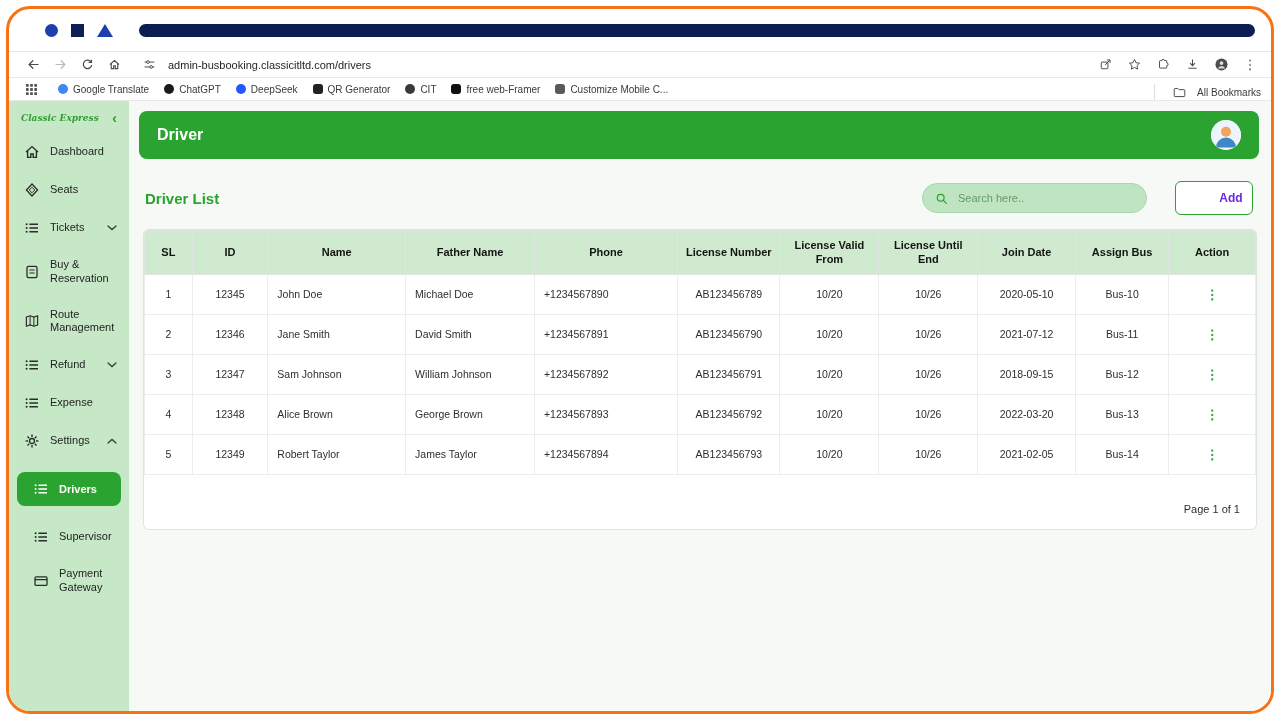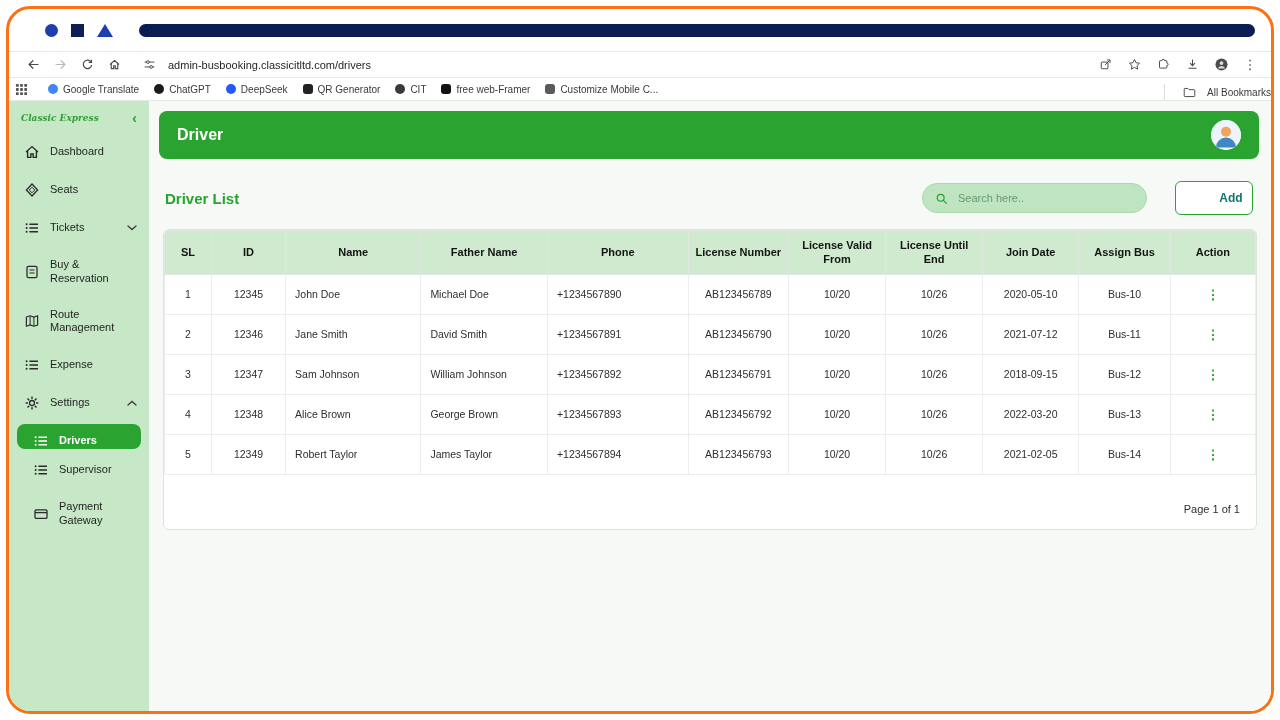--- a/index.html
+++ b/index.html
@@ -23,53 +23,53 @@
   .navrow { height: 27px; border-top: 1px solid #e8e8e8; border-bottom: 1px solid #e8e8e8; display: flex; align-items: center; padding: 0 12px; gap: 3px; flex-shrink: 0; }
   .nav-icon { width: 24px; height: 21px; display: flex; align-items: center; justify-content: center; color: #4a4a4a; cursor: pointer; }
   .nav-icon svg { width: 13px; height: 13px; }
   .nav-icon.disabled { color: #b9b9b9; }
   .urlbox { display: flex; align-items: center; gap: 7px; flex: 1; padding-left: 8px; cursor: text; }
   .url-text { font-size: 11px; color: #1f1f1f; }
   .nav-right { display: flex; align-items: center; gap: 11px; margin-left: auto; color: #484848; }
   .nav-right .nav-icon { width: 18px; }
   .kebab { font-size: 13px; color: #444; line-height: 1; }
   
-  .bmrow { height: 23px; border-bottom: 1px solid #e8e8e8; display: flex; align-items: center; padding: 0 0; font-size: 10px; color: #3a3a3a; gap: 15px; flex-shrink: 0; }
+  .bmrow { height: 23px; border-bottom: 1px solid #e8e8e8; display: flex; align-items: center; padding: 0 10px; font-size: 10px; color: #3a3a3a; gap: 15px; flex-shrink: 0; }
   .bm { display: flex; align-items: center; gap: 5px; cursor: pointer; white-space: nowrap; }
   .bm-fav { width: 10px; height: 10px; border-radius: 3px; flex-shrink: 0; }
   .bm-right { margin-left: auto; display: flex; align-items: center; gap: 6px; border-left: 1px solid #ddd; padding-left: 12px; align-self: stretch; cursor: pointer; margin-top: 6px; }
   .apps-grid { color: #555; }
   
   .app { flex: 1; display: flex; min-height: 0; }
-  .sidebar { width: 140px; background: #c6e8c6; display: flex; flex-direction: column; padding-top: 8px; font-size: 11px; flex-shrink: 0; overflow: hidden; }
+  .sidebar { width: 120px; background: #c6e8c6; display: flex; flex-direction: column; padding-top: 8px; font-size: 11px; flex-shrink: 0; overflow: hidden; }
   .side-head { display: flex; align-items: center; justify-content: space-between; padding: 2px 12px 8px; }
   .logo { font-family: "DejaVu Serif", serif; font-style: italic; font-weight: bold; color: #2f9e33; font-size: 9px; }
   .collapse { color: #2f9e33; font-size: 14px; font-weight: bold; cursor: pointer; line-height: 1; }
   .side-nav { flex: 1; display: flex; flex-direction: column; }
   .side-item { display: flex; align-items: center; gap: 10px; padding: 11px 12px 11px 15px; color: #1f1f1f; cursor: pointer; line-height: 1.25; }
   .side-item .icon { width: 16px; height: 16px; flex-shrink: 0; color: #2b2b2b; display: flex; }
   .side-item .icon svg { width: 100%; height: 100%; }
   .side-label { flex: 1; }
   .chev { width: 10px; color: #3c3c3c; display: flex; flex-shrink: 0; }
   .chev.up { transform: rotate(180deg); }
   .side-item.sub { padding-left: 24px; }
-  .side-item.sub.active { margin: 2px 8px; border-radius: 8px; padding: 9px 8px 0 16px; background: #2aa330; color: #fff; font-weight: bold; }
+  .side-item.sub.active { margin: 12px 8px; border-radius: 8px; padding: 9px 8px 9px 16px; background: #2aa330; color: #fff; font-weight: bold; align-items: flex-end; }
   .side-item.sub.active .icon { color: #fff; }
   
   .main { flex: 1; background: #f7f9f6; padding: 10px 12px 0 10px; display: flex; flex-direction: column; min-width: 0; }
   .page-header { height: 48px; background: #2aa330; border-radius: 8px; display: flex; align-items: center; padding: 0 18px; flex-shrink: 0; gap: 8px; }
   .page-title { color: #fff; font-size: 16px; font-weight: bold; }
   .avatar { margin-left: auto; width: 30px; height: 30px; border-radius: 50%; overflow: hidden; cursor: pointer; background: #fff; }
   .toolbar { display: flex; align-items: center; margin: 22px 6px 0; }
   .list-title { color: #2aa330; font-size: 15px; font-weight: bold; }
   .search { margin-left: auto; width: 225px; height: 30px; background: #bfe4c2; border: 1px solid #a9d8ad; border-radius: 16px; display: flex; align-items: center; padding: 0 12px; gap: 8px; color: #2aa330; }
   .search svg { width: 13px; height: 13px; flex-shrink: 0; }
   .search input { border: none; background: transparent; outline: none; font-size: 11px; color: #2f6b33; width: 100%; font-family: "Liberation Sans", sans-serif; }
   .search input::placeholder { color: #659a69; }
-  .add-btn { margin-left: 28px; width: 78px; height: 34px; background: #fff; border: 1px solid #2aa330; border-radius: 6px; color: #0f766e; font-size: 12px; font-weight: bold; cursor: pointer; font-family: "Liberation Sans", sans-serif; padding-left: 40px; }
+  .add-btn { margin-left: 28px; width: 78px; height: 34px; background: #fff; border: 1px solid #2aa330; border-radius: 6px; color: #6d28d9; font-size: 12px; font-weight: bold; cursor: pointer; font-family: "Liberation Sans", sans-serif; padding-left: 40px; }
   .card { margin: 14px 2px 0 4px; background: #fff; border: 1px solid #dde3dd; border-radius: 6px; overflow: hidden; }
   table { width: 100%; border-collapse: collapse; table-layout: fixed; }
   th { background: #cfeacf; font-size: 11px; font-weight: bold; color: #141414; padding: 7px 4px; border: 1px solid #dfe5df; text-align: center; line-height: 1.3; }
   td { font-size: 10.5px; color: #2e2e2e; padding: 0 9px; height: 40px; border: 1px solid #ebeeeb; text-align: center; background: #fff; overflow: hidden; white-space: nowrap; }
   td.l { text-align: left; }
   .dots { color: #2aa330; font-weight: bold; font-size: 13px; background: none; border: none; cursor: pointer; line-height: 1; }
   .pagination { text-align: right; font-size: 11px; color: #2e2e2e; padding: 28px 16px 14px; }
 </style>
 </head>
 <body>
@@ -256,20 +256,36 @@
             <span class="side-label">Buy &amp; Reservation</span>
           </div>
           <div class="side-item">
             <span class="icon">
               <svg viewBox="0 0 16 16">
                 <path d="M2.4 4 L6.1 2.8 L9.9 4 L13.6 2.8 V12 L9.9 13.2 L6.1 12 L2.4 13.2 Z" fill="none" stroke="currentColor" stroke-width="1.2"></path>
                 <path d="M6.1 2.8 V12 M9.9 4 V13.2" stroke="currentColor" stroke-width="1"></path>
               </svg>
             </span>
             <span class="side-label">Route Management</span>
+          </div>
+          <div class="side-item">
+            <span class="icon">
+              <svg viewBox="0 0 16 16">
+                <path d="M5.4 4.2 H14 M5.4 8 H14 M5.4 11.8 H14" stroke="currentColor" stroke-width="1.4"></path>
+                <circle cx="2.6" cy="4.2" r="1" fill="currentColor"></circle>
+                <circle cx="2.6" cy="8" r="1" fill="currentColor"></circle>
+                <circle cx="2.6" cy="11.8" r="1" fill="currentColor"></circle>
+              </svg>
+            </span>
+            <span class="side-label">Refund</span>
+            <span class="chev">
+              <svg viewBox="0 0 10 6">
+                <path d="M1 1 L5 4.6 L9 1" fill="none" stroke="currentColor" stroke-width="1.3" stroke-linecap="round"></path>
+              </svg>
+            </span>
           </div>
           <div class="side-item">
             <span class="icon">
               <svg viewBox="0 0 16 16">
                 <path d="M5.4 4.2 H14 M5.4 8 H14 M5.4 11.8 H14" stroke="currentColor" stroke-width="1.4"></path>
                 <circle cx="2.6" cy="4.2" r="1" fill="currentColor"></circle>
                 <circle cx="2.6" cy="8" r="1" fill="currentColor"></circle>
                 <circle cx="2.6" cy="11.8" r="1" fill="currentColor"></circle>
               </svg>
             </span>

